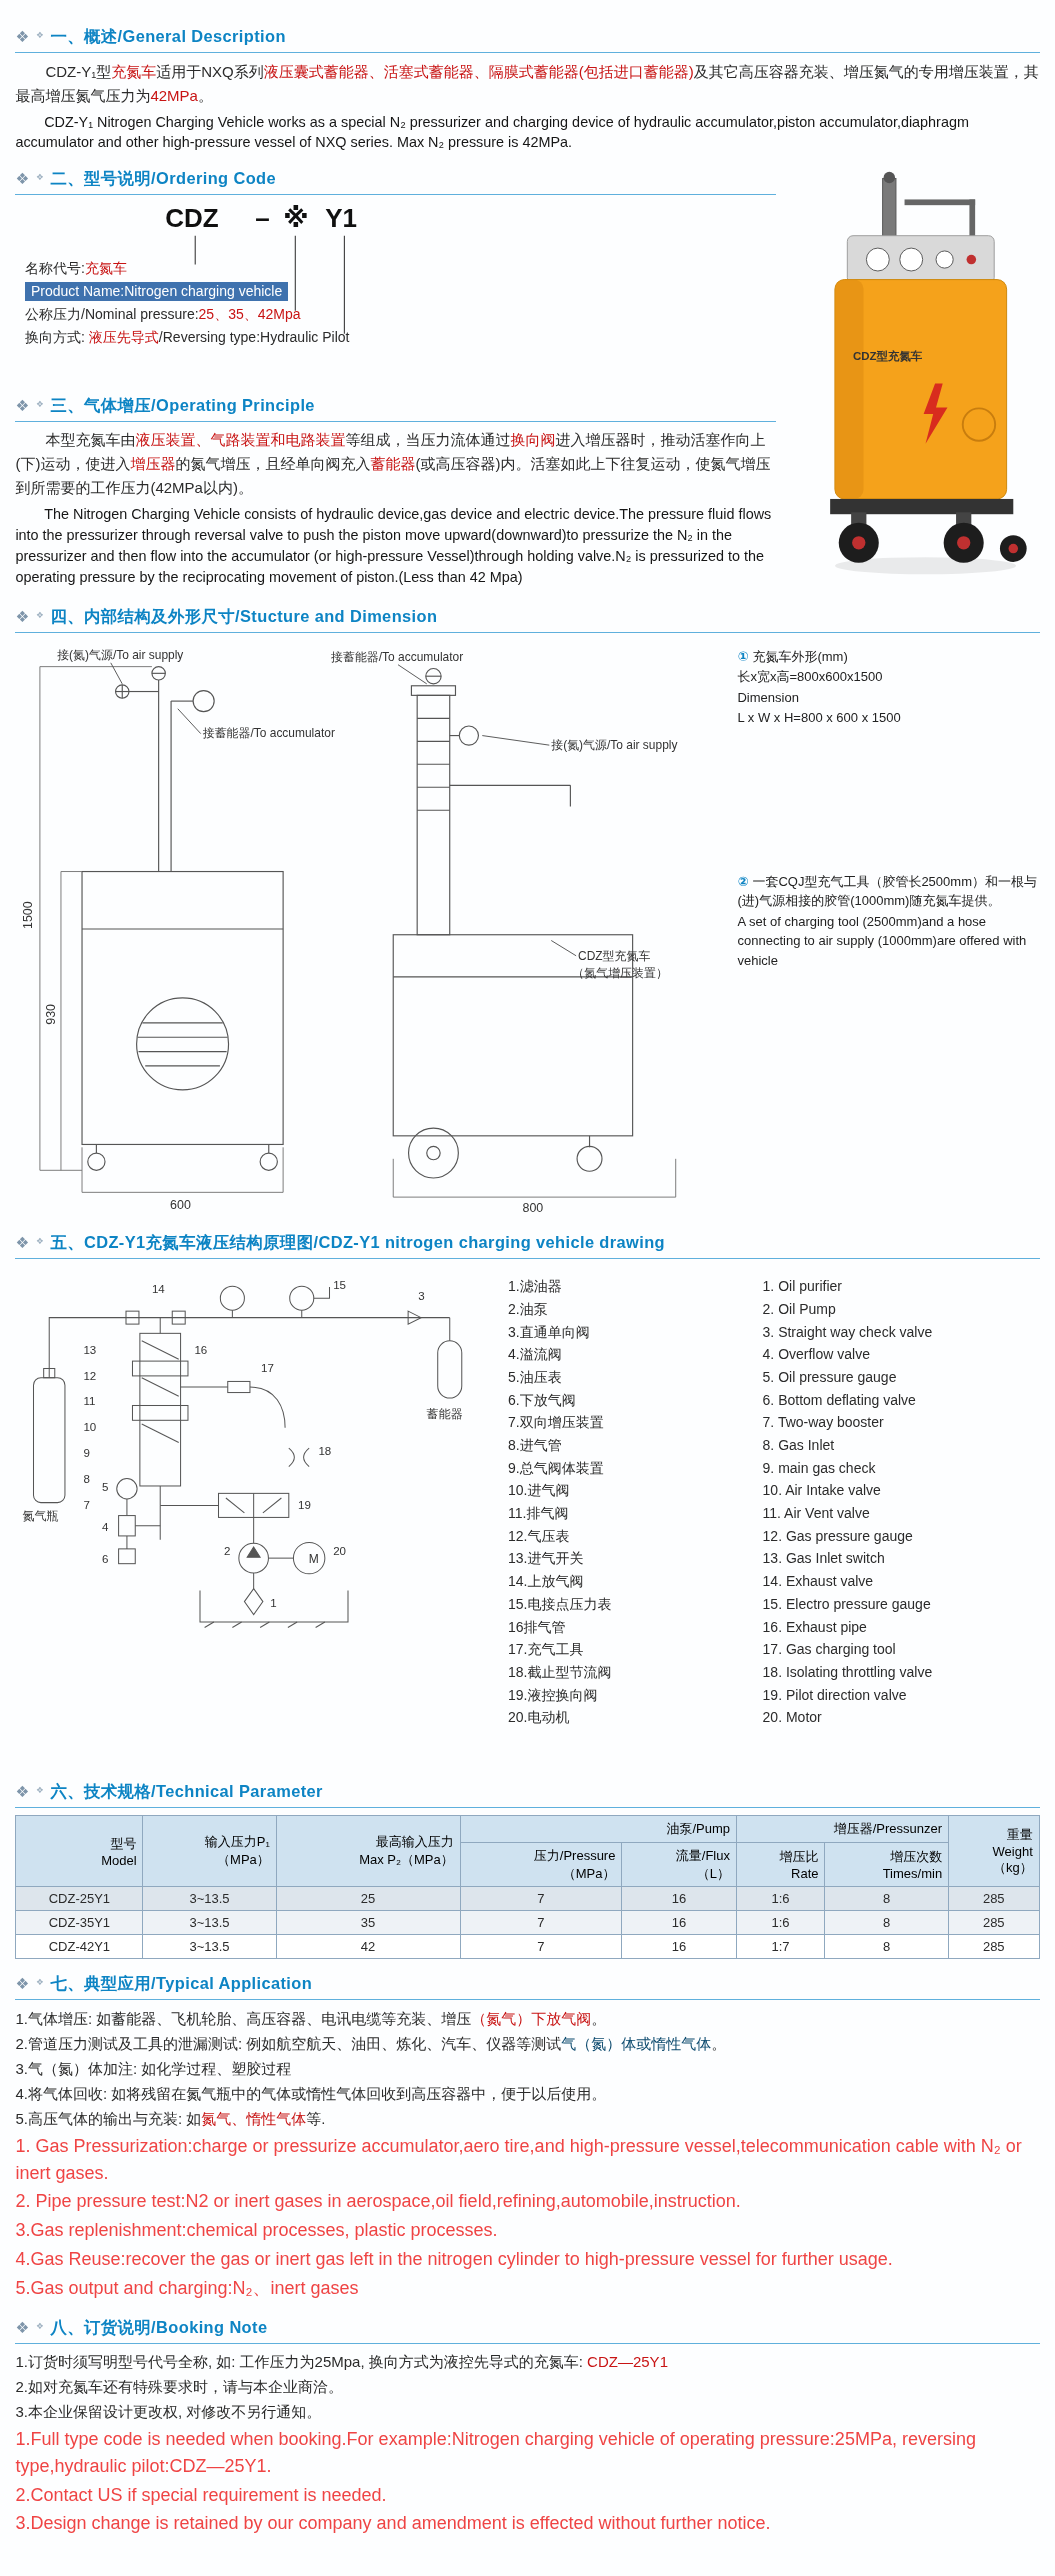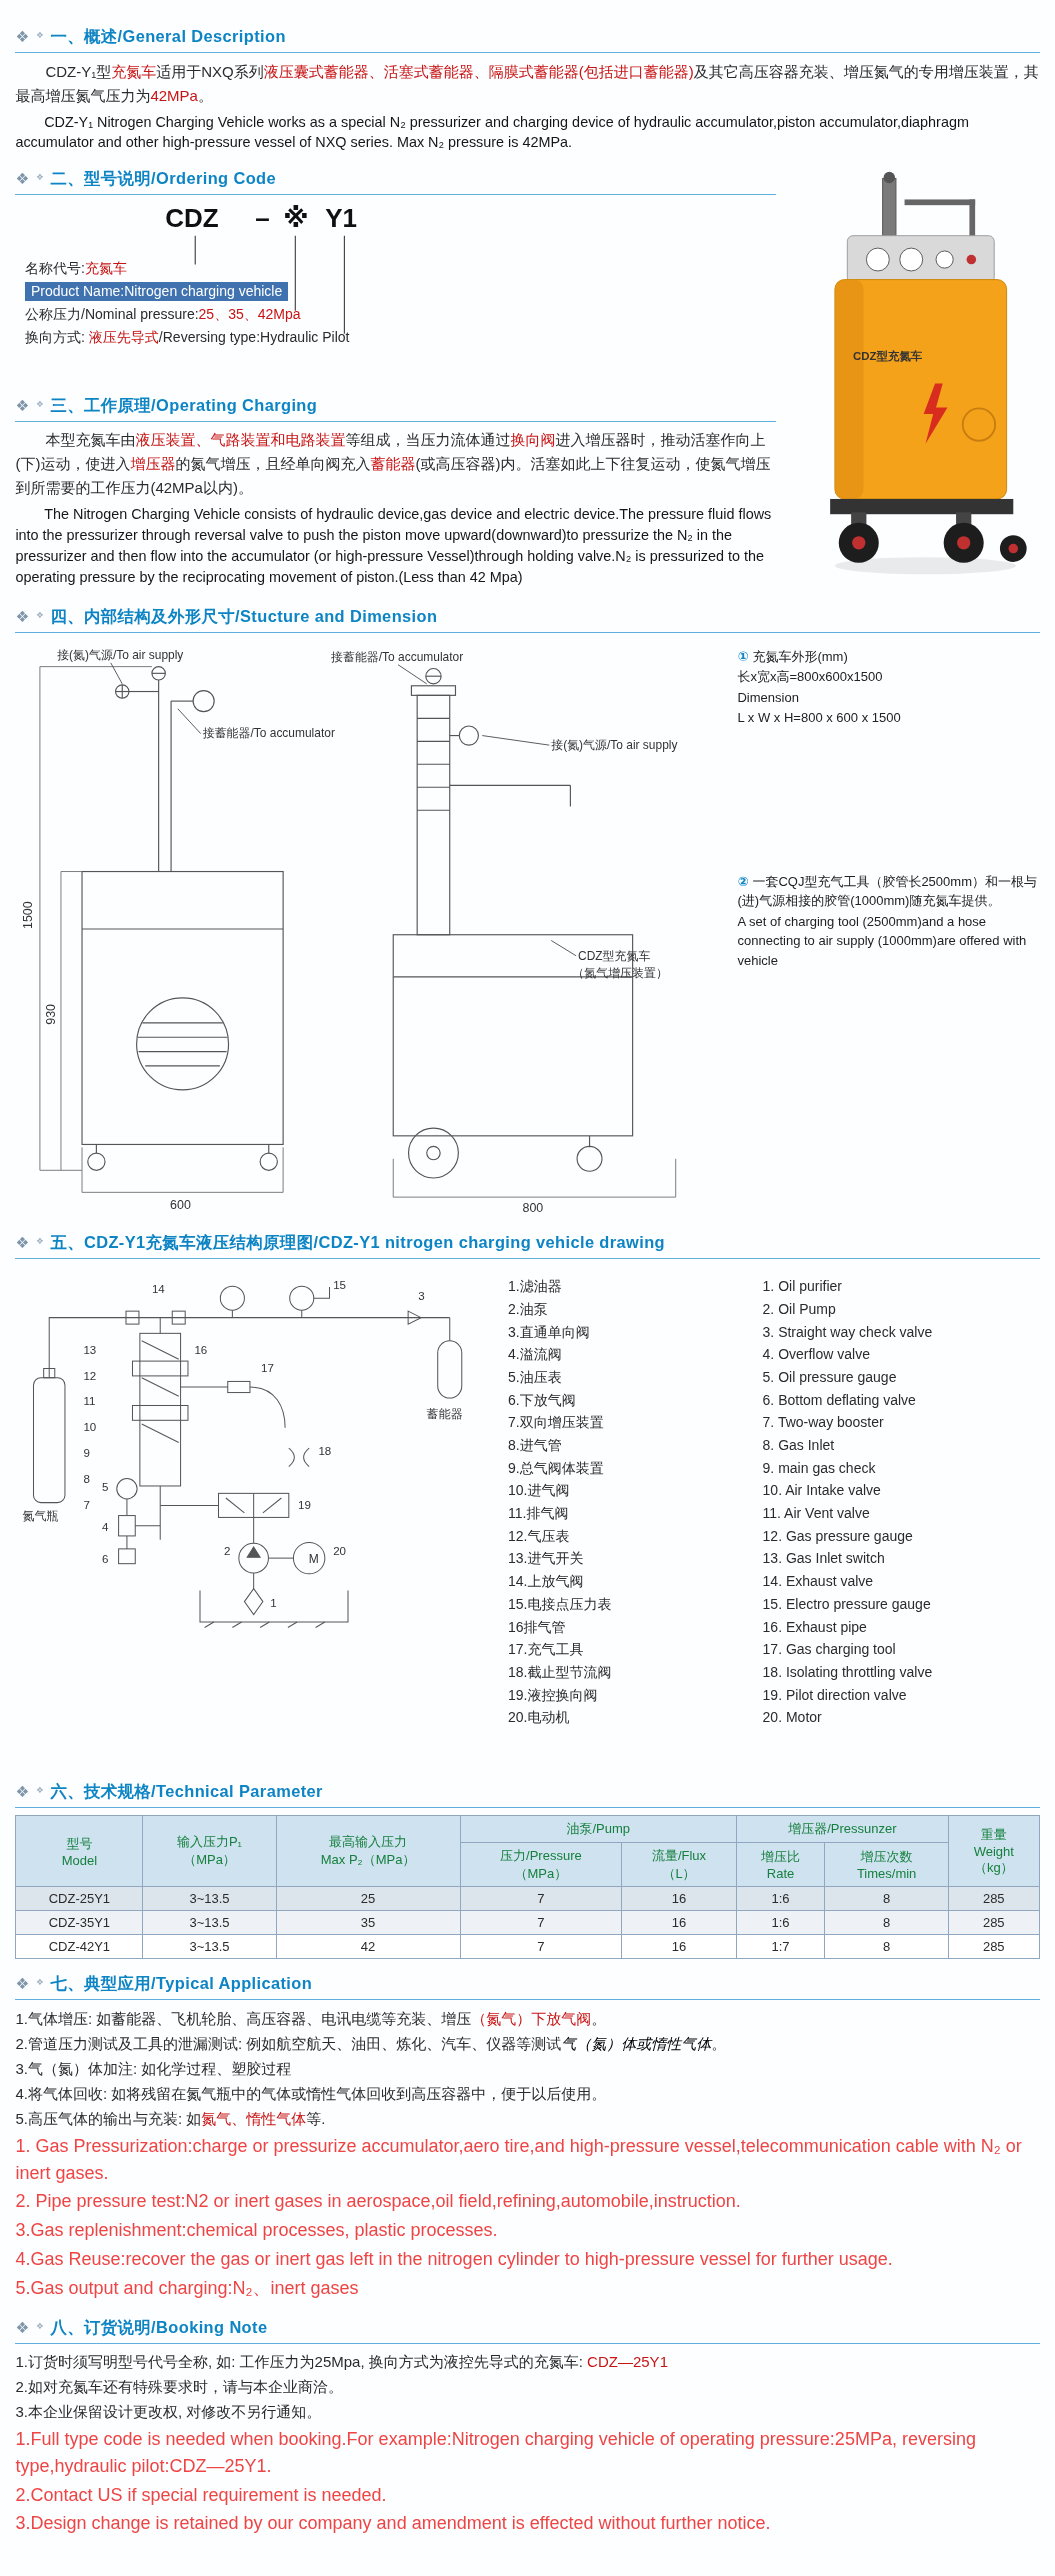--- a/index.html
+++ b/index.html
@@ -37,21 +37,21 @@
   
   .schem-wrap { display:flex; gap:11.6px; }
   .parts-col { font-size:14px; line-height:1.62; padding-top:9.6px; }
   .parts-cn { width:243px; }
   .parts-en { flex:1; }
   .part-item { white-space:nowrap; }
 
   
   .spec-table { width:100%; border-collapse:collapse; font-size:13px; text-align:center; margin-top:3.9px; }
   .spec-table th, .spec-table td { border:1px solid #8fa8bf; padding:3.9px 5.8px; white-space:pre-line; }
-  .spec-table thead th { background:#cfe2f0; color:#15803d; font-weight:normal; }
+  .spec-table thead th { background:#cfe2f0; color:#000000; font-weight:normal;text-align:right; }
   .row-a { background:#dde5ec; }
   .row-b { background:#eef2f6;padding-left:39px; }
   .row-c { background:#ffffff; }
 
   .list-item-cn { font-size:15px; line-height:1.55; margin:1.9px 0; }
   .list-item-en { font-size:18px; line-height:1.5; margin:1.9px 0; color:#ef4444; }
 
   svg { font-family:"Liberation Sans","DejaVu Sans",sans-serif; display:block; }
   svg text { fill:#333; }
 </style>
@@ -131,21 +131,21 @@
           <div class="order-row"><span>公称压力/Nominal pressure:</span><span style="color: rgb(200, 20, 20);">25、35、42Mpa</span></div>
           <div class="order-row"><span>换向方式: </span><span style="color: rgb(200, 20, 20);">液压先导式</span><span>/Reversing type:Hydraulic Pilot</span></div>
         </div>
       </div>
     </section>
 
     <section>
       <div class="sec-head">
         <span class="sec-icon"></span>
           <span class="sec-icon-sm"></span>
-        <span class="sec-title">三、工作原理/Operating Charging</span>
+        <span class="sec-title">三、气体增压/Operating Principle</span>
       </div>
       <p class="cn-para"><span>本型充氮车由</span><span style="color: rgb(200, 20, 20);">液压装置、气路装置和电路装置</span><span>等组成，当压力流体通过</span><span style="color: rgb(200, 20, 20);">换向阀</span><span>进入增压器时，推动活塞作向上(下)运动，使进入</span><span style="color: rgb(200, 20, 20);">增压器</span><span>的氮气增压，且经单向阀充入</span><span style="color: rgb(200, 20, 20);">蓄能器</span><span>(或高压容器)内。活塞如此上下往复运动，使氮气增压到所需要的工作压力(42MPa以内)。</span></p>
       <p class="en-para">The Nitrogen Charging Vehicle consists of hydraulic device,gas device and electric device.The pressure fluid flows into the pressurizer through reversal valve to push the piston move upward(downward)to pressurize the N₂ in the pressurizer and then flow into the accumulator (or high-pressure Vessel)through holding valve.N₂ is pressurized to the operating pressure by the reciprocating movement of piston.(Less than 42 Mpa)</p>
     </section>
 
   </div>
 
   <section>
     <div class="sec-head">
       <span class="sec-icon"></span>
@@ -450,21 +450,21 @@
     </table>
   </section>
 
   <section>
     <div class="sec-head">
       <span class="sec-icon"></span>
         <span class="sec-icon-sm"></span>
       <span class="sec-title">七、典型应用/Typical Application</span>
     </div>
     <div class="list-item-cn"><span>1.气体增压: 如蓄能器、飞机轮胎、高压容器、电讯电缆等充装、增压</span><span style="color: rgb(200, 20, 20);">（氮气）下放气阀</span><span>。</span></div>
-    <div class="list-item-cn"><span>2.管道压力测试及工具的泄漏测试: 例如航空航天、油田、炼化、汽车、仪器等测试</span><span style="color: #000000; font-style: italic;">气（氮）体或惰性气体</span><span>。</span></div>
+    <div class="list-item-cn"><span>2.管道压力测试及工具的泄漏测试: 例如航空航天、油田、炼化、汽车、仪器等测试</span><span style="color: #0c4a6e;">气（氮）体或惰性气体</span><span>。</span></div>
     <div class="list-item-cn"><span>3.气（氮）体加注: 如化学过程、塑胶过程</span></div>
     <div class="list-item-cn"><span>4.将气体回收: 如将残留在氮气瓶中的气体或惰性气体回收到高压容器中，便于以后使用。</span></div>
     <div class="list-item-cn"><span>5.高压气体的输出与充装: 如</span><span style="color: rgb(200, 20, 20);">氮气、惰性气体</span><span>等.</span></div>
     <div class="list-item-en">1. Gas Pressurization:charge or pressurize accumulator,aero tire,and high-pressure vessel,telecommunication cable with N₂ or inert gases.</div>
     <div class="list-item-en">2. Pipe pressure test:N2 or inert gases in aerospace,oil field,refining,automobile,instruction.</div>
     <div class="list-item-en">3.Gas replenishment:chemical processes,  plastic processes.</div>
     <div class="list-item-en">4.Gas Reuse:recover the gas or inert gas left in the nitrogen cylinder to high-pressure vessel for further usage.</div>
     <div class="list-item-en">5.Gas output and charging:N₂、inert gases</div>
   </section>
 

